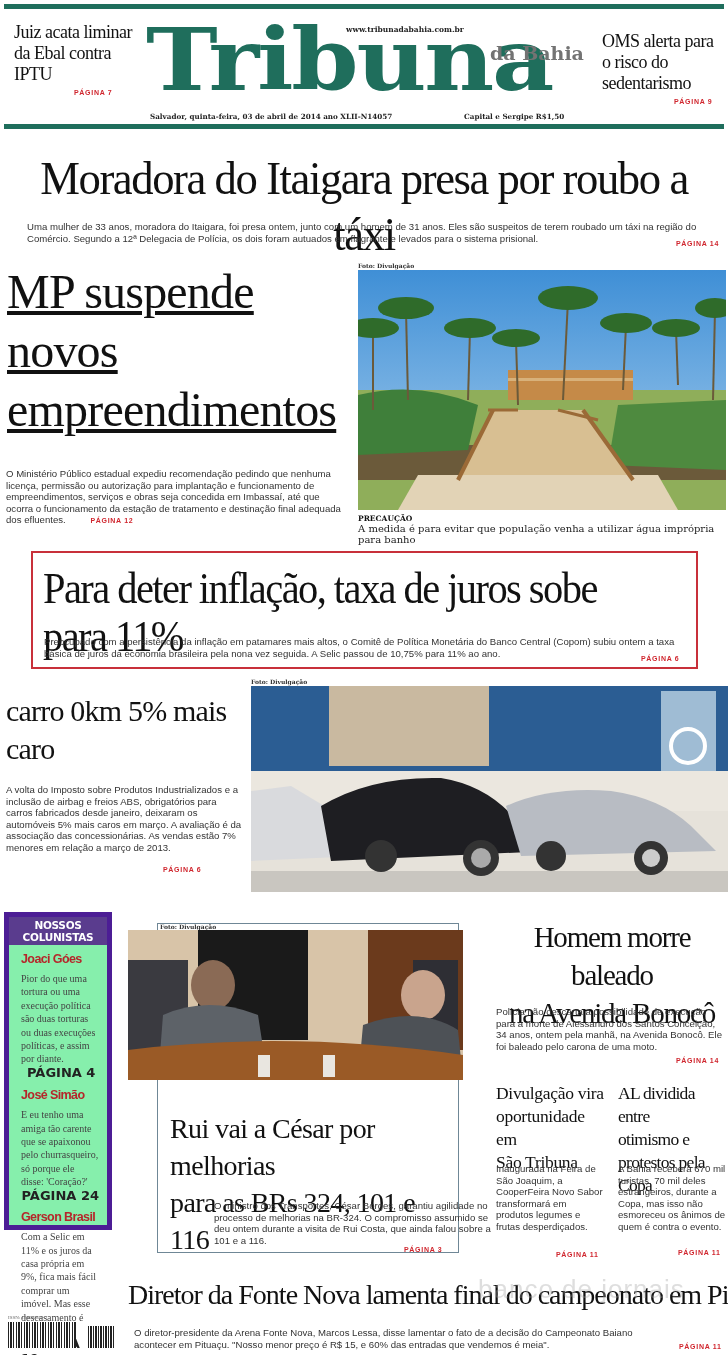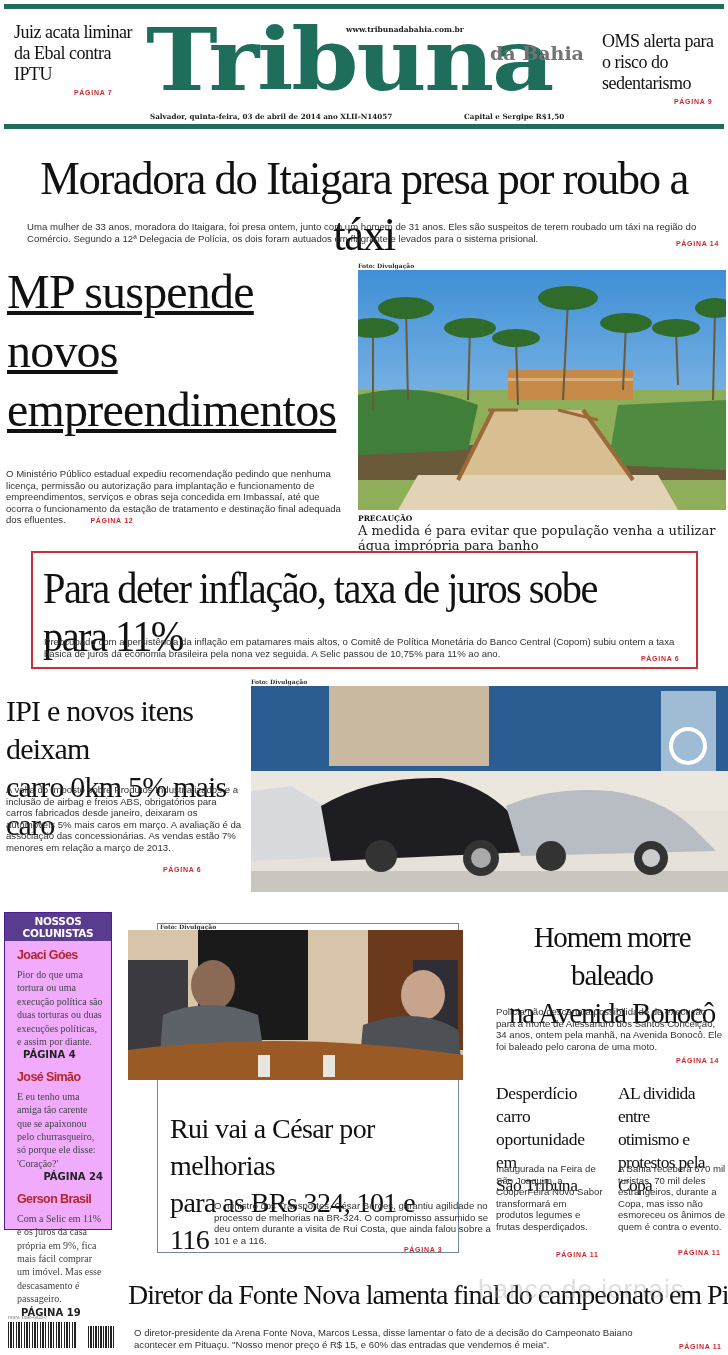--- a/index.html
+++ b/index.html
@@ -14,25 +14,25 @@
   .logo { font-family: "DejaVu Serif", serif; font-weight: bold; color: #1f6e5c; font-size: 86px; line-height: 80px; letter-spacing: -2px; transform: scaleX(1.12); transform-origin: left center; }
   .da-bahia { font-family: "DejaVu Serif", serif; font-weight: bold; color: #737373; font-size: 19px; margin-top: 28px; }
   .url { font-family: "DejaVu Serif", serif; font-weight: bold; font-size: 7.5px; color: #222; }
   .dateline { font-family: "DejaVu Serif", serif; font-weight: bold; font-size: 7.2px; color: #222; }
 
   .headline { font-family: "Liberation Serif", serif; color: #111; }
 
   .photo { overflow: hidden; }
   .credit { font-family: "DejaVu Serif", serif; font-weight: bold; font-size: 6px; color: #333; }
 
-  .colunistas { border: 1px solid #4c1d95; background: #f0abfc; }
+  .colunistas { border: 5px solid #4c1d95; background: #86efac; }
   .col-header { background: #5a3c8e; color: #fff; font-family: "DejaVu Sans", sans-serif; font-weight: bold; font-size: 10.5px; text-align: center; padding: 2px 0; letter-spacing: -0.3px; }
   .col-name { color: #b5262a; font-family: "Liberation Sans", sans-serif; font-weight: bold; font-size: 12.5px; letter-spacing: -0.6px; }
   .col-text { font-family: "Liberation Serif", serif; font-size: 10px; line-height: 13.4px; color: #444; }
-  .col-pg { font-family: "DejaVu Sans", sans-serif; font-weight: bold; font-size: 10px; color: #222; }
+  .col-pg { font-family: "DejaVu Sans", sans-serif; font-weight: bold; font-size: 13px; color: #222; }
 </style>
 </head>
 <body>
 
 <div class="abs green-rule" style="top:4px;"></div>
 
 <div class="abs" style="left:14px; top:22px; width:125px;">
   <div class="side-head">Juiz acata liminar da Ebal contra IPTU</div>
   <div class="pg" style="margin-top:4px; margin-left:60px;">PÁGINA 7</div>
 </div>
@@ -106,31 +106,30 @@
       <ellipse cx="158" cy="68" rx="24" ry="9"></ellipse>
         <ellipse cx="210" cy="28" rx="30" ry="12"></ellipse>
         <ellipse cx="268" cy="53" rx="26" ry="10"></ellipse>
       <ellipse cx="318" cy="58" rx="24" ry="9"></ellipse>
         <ellipse cx="357" cy="38" rx="20" ry="10"></ellipse>
     </g>
   </svg>
 </div>
 <div class="abs" style="left:358px; top:514px; width:370px;">
   <div style="font-family:'DejaVu Serif',serif; font-weight:bold; font-size:7.5px; color:#111;">PRECAUÇÃO</div>
-  <div style="font-family:'DejaVu Serif',serif; font-size:13px; color:#222;">A medida é para evitar que população venha a utilizar água imprópria para banho</div>
+  <div style="font-family:'DejaVu Serif',serif; font-size:10px; color:#222;">A medida é para evitar que população venha a utilizar água imprópria para banho</div>
 </div>
 
 <div class="abs" style="left:31px; top:551px; width:667px; height:118px; border:2px solid #c8303a;">
   <div class="headline" style="position:absolute; left:10px; top:12px; font-size:44px; line-height:48px; letter-spacing:-1.7px; transform:scaleX(0.92); transform-origin:left;">Para deter inflação, taxa de juros sobe para 11%</div>
   <div class="body-text" style="position:absolute; left:11px; top:83px; width:650px;">Preocupado com a persistência da inflação em patamares mais altos, o Comitê de Política Monetária do Banco Central (Copom) subiu ontem a taxa básica de juros da economia brasileira pela nona vez seguida. A Selic passou de 10,75% para 11% ao ano.</div>
   <div class="pg" style="position:absolute; left:608px; top:102px;">PÁGINA 6</div>
 </div>
 
 <div class="abs headline" style="left:6px; top:692px; width:240px; font-size:30px; line-height:38px; letter-spacing:-0.8px;">
-  <div>IPI e novos itens deixam</div>
   <div>carro 0km 5% mais caro</div>
 </div>
 <div class="abs body-text" style="left:6px; top:784px; width:236px;">A volta do Imposto sobre Produtos Industrializados e a inclusão de airbag e freios ABS, obrigatórios para carros fabricados desde janeiro, deixaram os automóveis 5% mais caros em março. A avaliação é da associação das concessionárias. As vendas estão 7% menores em relação a março de 2013.</div>
 <div class="abs pg" style="left:163px; top:866px;">PÁGINA 6</div>
 
 <div class="abs credit" style="left:251px; top:678px;">Foto: Divulgação</div>
 <div class="abs photo" style="left:251px; top:686px; width:477px; height:206px;">
   <svg width="477" height="206" viewBox="0 0 477 206">
     <rect width="477" height="206" fill="#e6e2da"></rect>
     <rect x="0" y="0" width="477" height="85" fill="#2b5d93"></rect>
@@ -204,21 +203,21 @@
 <div class="abs pg" style="left:404px; top:1246px;">PÁGINA 3</div>
 
 <div class="abs headline" style="left:496px; top:918px; width:232px; font-size:29px; line-height:38px; letter-spacing:-1.2px;text-align:center;">
   <div>Homem morre baleado</div>
   <div>na Avenida Bonocô</div>
 </div>
 <div class="abs body-text" style="left:496px; top:1006px; width:230px;">Polícia não descarta a possibilidade de execução para a morte de Alessandro dos Santos Conceição, 34 anos, ontem pela manhã, na Avenida Bonocô. Ele foi baleado pelo carona de uma moto.</div>
 <div class="abs pg" style="left:676px; top:1057px;">PÁGINA 14</div>
 
 <div class="abs headline" style="left:496px; top:1082px; width:110px; font-size:17.5px; line-height:23px; letter-spacing:-0.3px;">
-  <div>Desperdício carro</div>
+  <div>Divulgação vira</div>
   <div>oportunidade em</div>
   <div>São Tribuna</div>
 </div>
 <div class="abs body-text" style="left:496px; top:1163px; width:110px;">Inaugurada na Feira de São Joaquim, a CooperFeira Novo Sabor transformará em produtos legumes e frutas desperdiçados.</div>
 <div class="abs pg" style="left:556px; top:1251px;">PÁGINA 11</div>
 
 <div class="abs headline" style="left:618px; top:1082px; width:110px; font-size:17.5px; line-height:23px; letter-spacing:-0.7px;">
   <div>AL dividida entre</div>
   <div>otimismo e</div>
   <div>protestos pela Copa</div>

